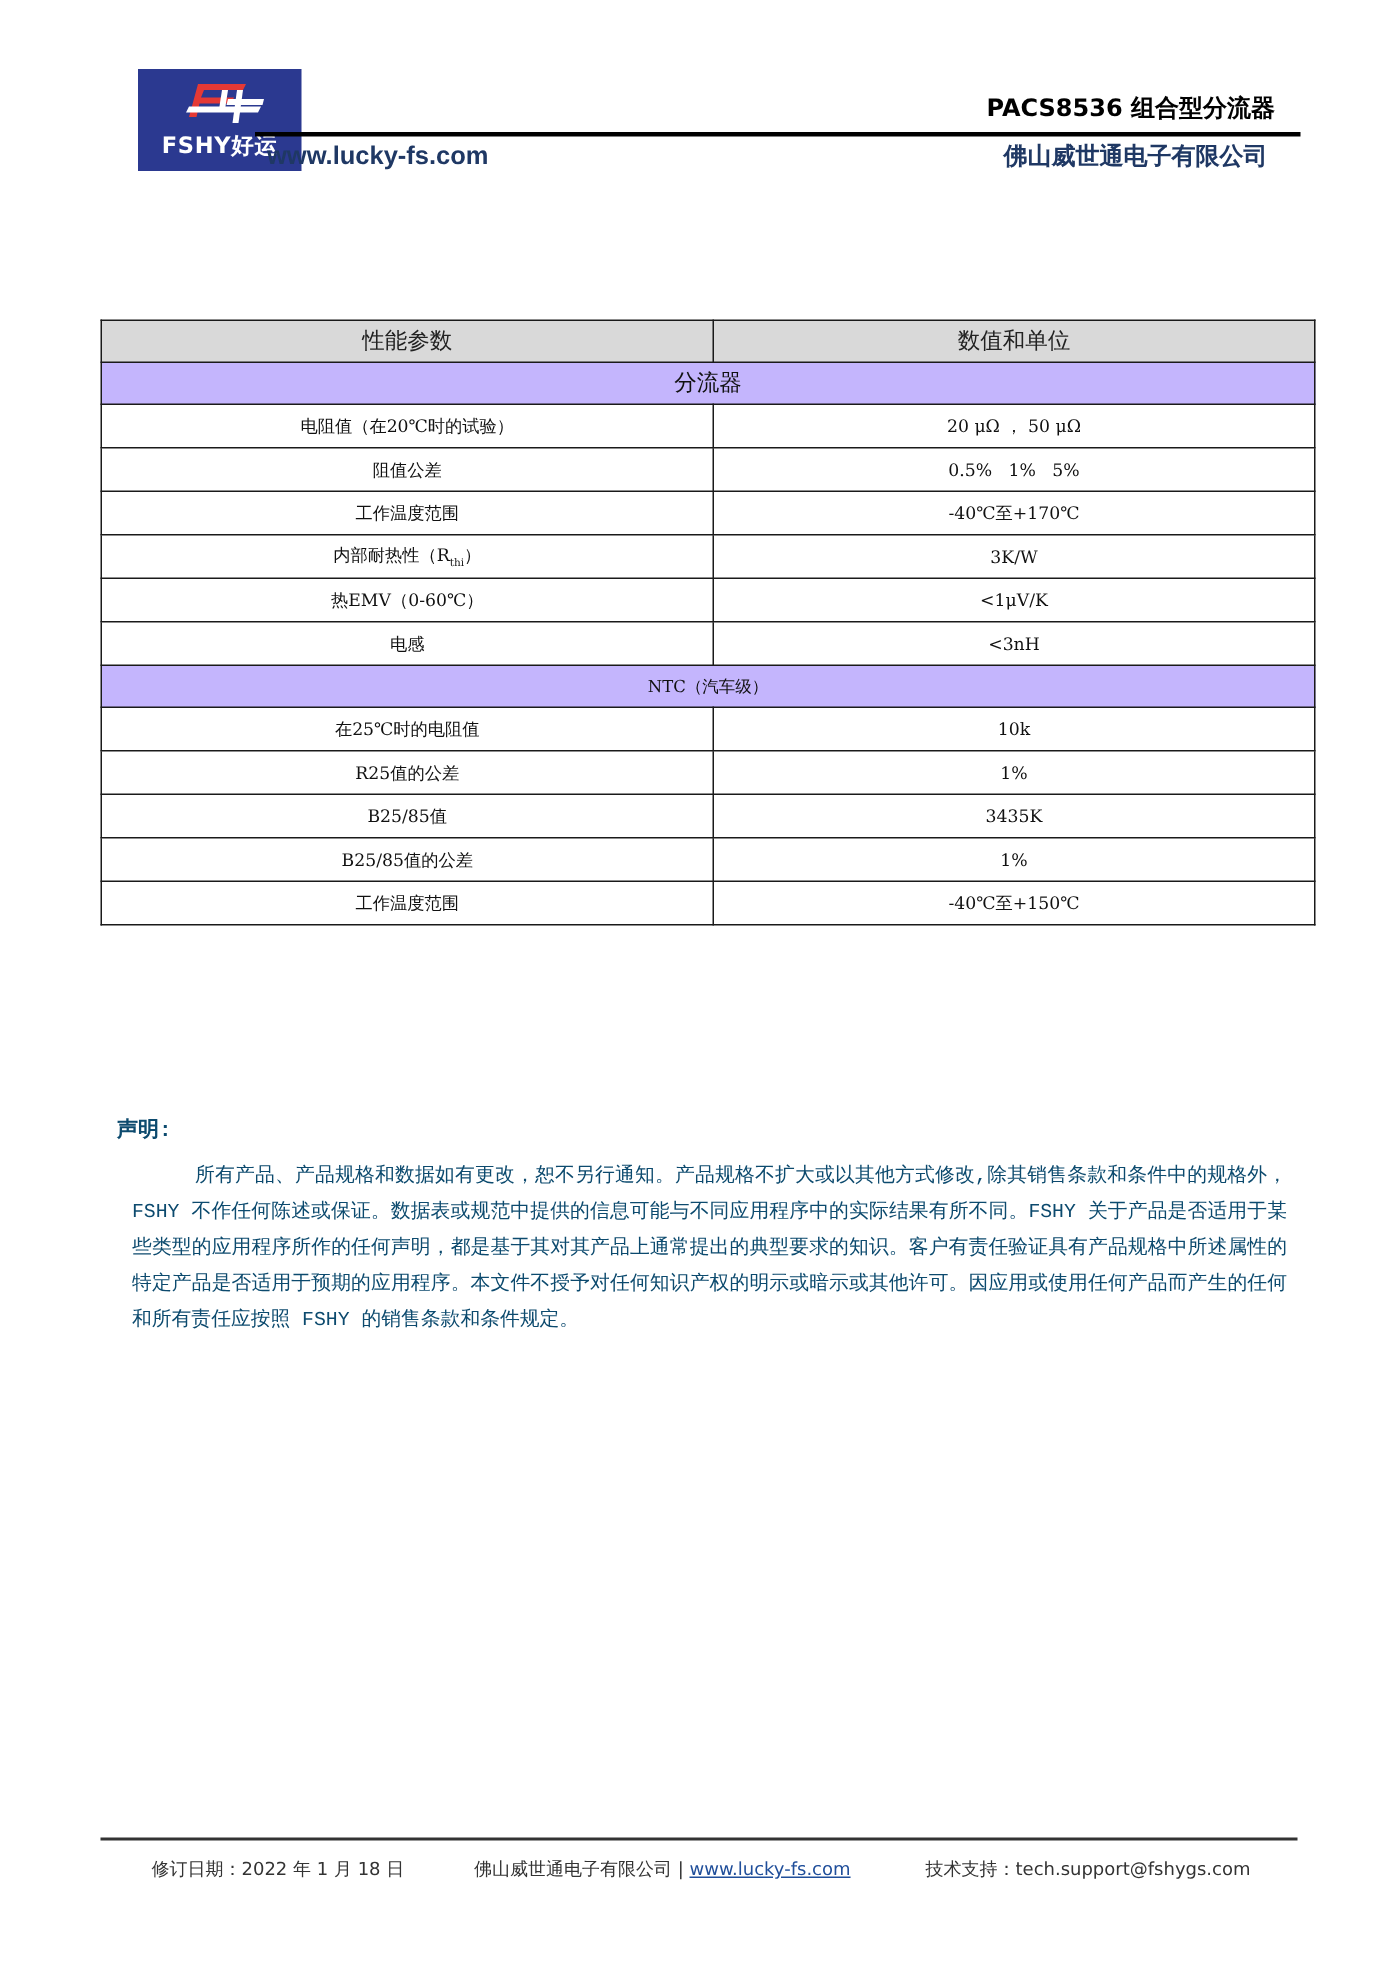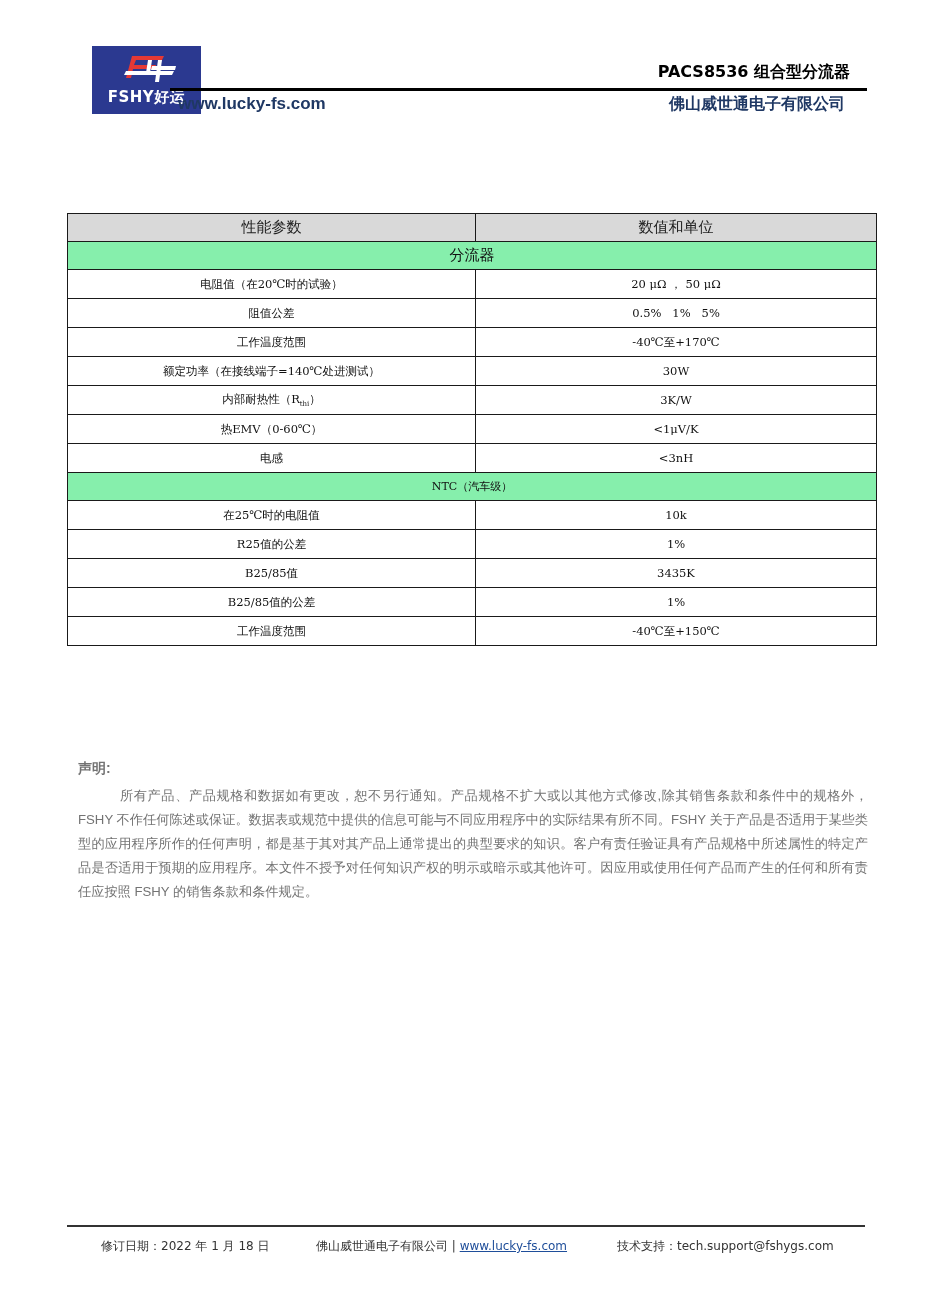--- a/index.html
+++ b/index.html
@@ -41,35 +41,35 @@
     }
     .spec-table td, .spec-table th {
       border: 1.5px solid #1a1a1a; text-align: center; color: #111;
       padding: 0; font-weight: normal;
     }
     .spec-table th {
       background: #d9d9d9; height: 27px; font-size: 15px; color: #222;
     }
     .spec-table td { height: 28px; font-size: 11.5px; }
     .spec-table tr.section td {
-      background: #86efac; height: 27px;
+      background: #c4b5fd; height: 27px;
     }
     .spec-table tr.section.big td { font-size: 15px; }
     .spec-table tr.section.small td { font-size: 11px; }
     .col-left { width: 408px; }
     sub { font-size: 7px; }
     
     .disclaimer {
-      position: absolute; left: 78px; top: 760px; width: 790px;
-      font-family: Liberation Sans, sans-serif; color: #737373;
+      position: absolute; left: 78px; top: 744px; width: 790px;
+      font-family: Liberation Mono, monospace; color: #0c4a6e;
     }
     .disclaimer-title { font-size: 14px; font-weight: bold; margin-bottom: 6px; }
     .disclaimer-body {
       font-size: 13.2px; line-height: 24px; text-indent: 42px; text-align: justify;
-      margin: 0;
+      margin: 10px;
     }
     
     .footer-rule {
       position: absolute; left: 67px; top: 1225px; width: 798px; height: 2px; background: #333;
     }
     .footer {
       position: absolute; top: 1238px; font-size: 12px; color: #333;
       font-family: "DejaVu Sans", sans-serif;
     }
     .footer a { color: #1f4e9a; text-decoration: underline; }
@@ -113,24 +113,20 @@
   </tr>
   <tr>
     <td>阻值公差</td>
     <td style="white-space:pre;">0.5%   1%   5%</td>
   </tr>
   <tr>
     <td>工作温度范围</td>
     <td>-40℃至+170℃</td>
   </tr>
   <tr>
-    <td>额定功率（在接线端子=140℃处进测试）</td>
-    <td>30W</td>
-  </tr>
-  <tr>
     <td><span>内部耐热性（R</span><sub>thi</sub><span>）</span></td>
     <td>3K/W</td>
   </tr>
   <tr>
     <td>热EMV（0-60℃）</td>
     <td>&lt;1μV/K</td>
   </tr>
   <tr>
     <td>电感</td>
     <td>&lt;3nH</td>

